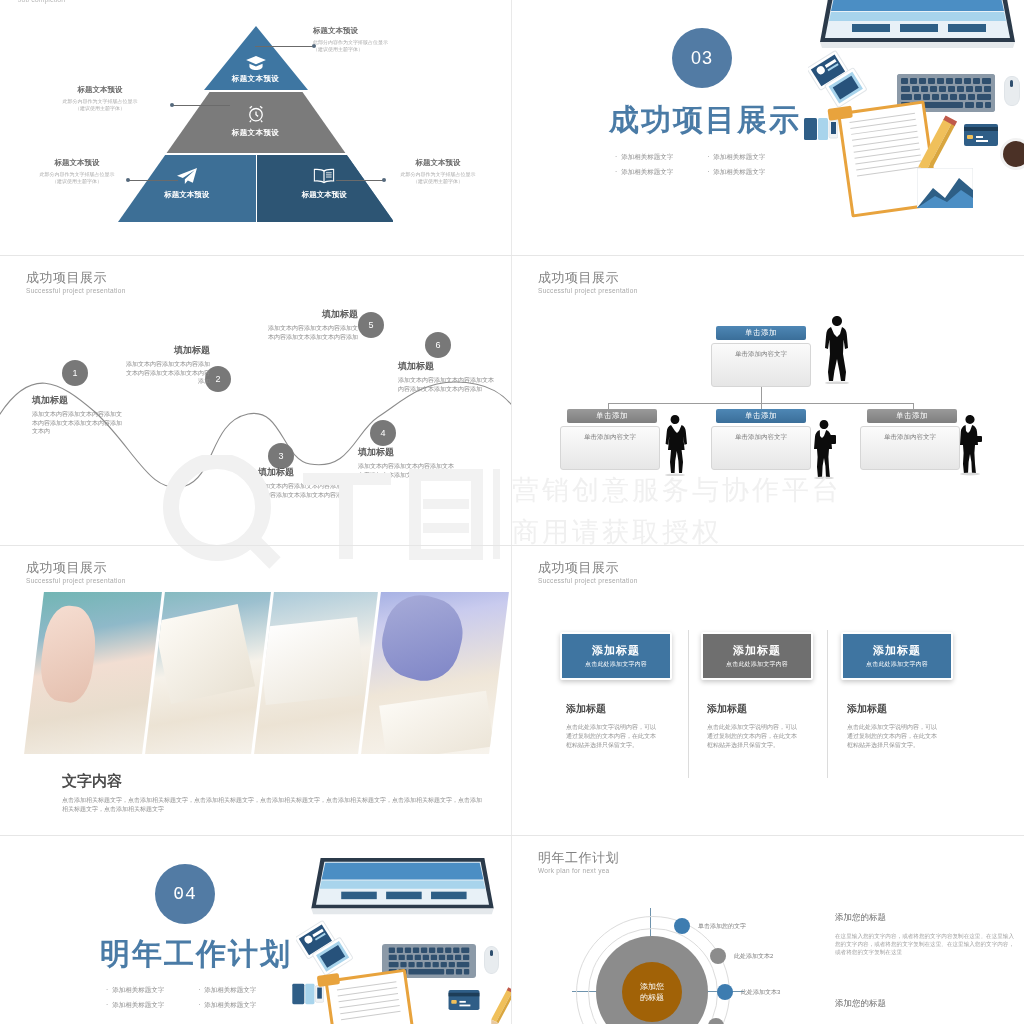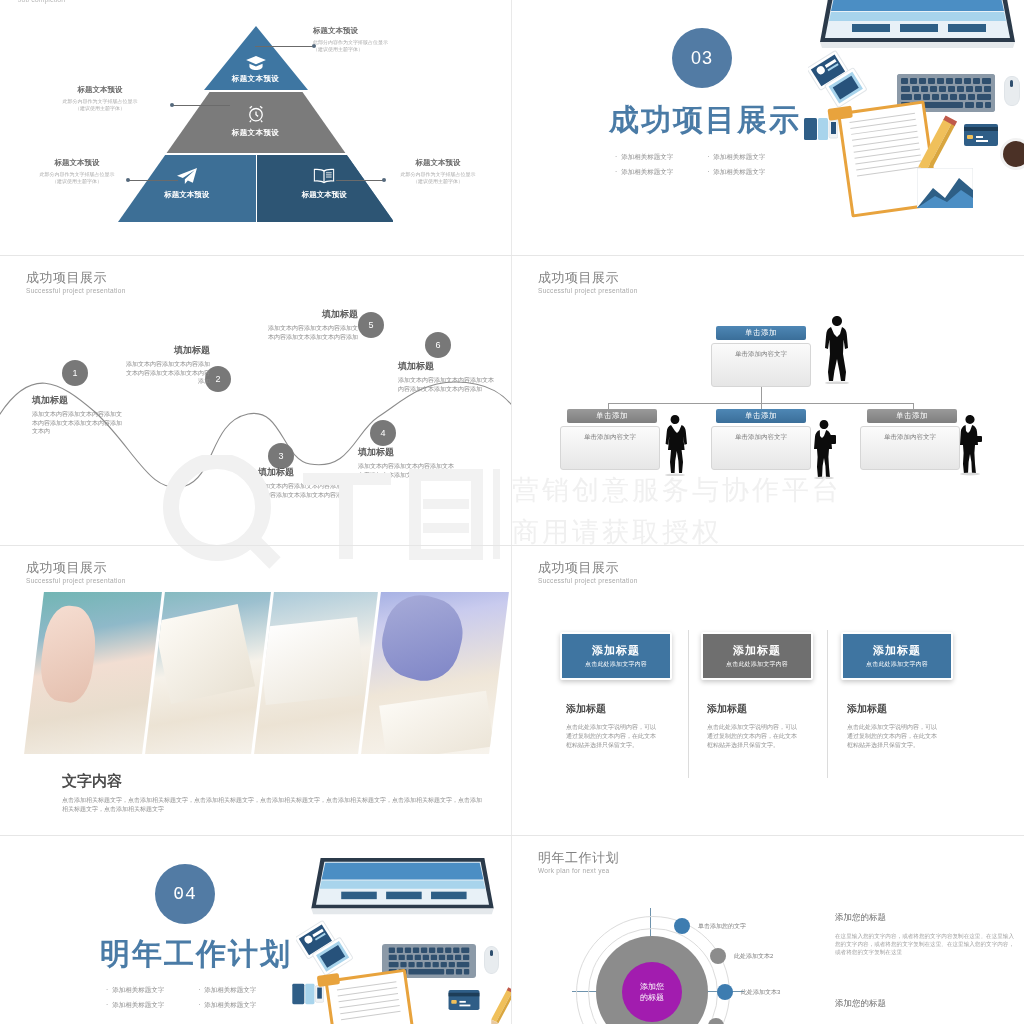--- a/index.html
+++ b/index.html
@@ -700,21 +700,21 @@
       <div class="en">Work plan for next yea</div>
     </div>
 
     <div class="axis" style="left:138px;top:72px;width:1px;height:122px;"></div>
     <div class="axis" style="left:60px;top:155px;width:172px;height:1px;"></div>
 
     <div class="ring" style="left:64px;top:80px;width:152px;height:152px;"></div>
     <div class="ring" style="left:76px;top:92px;width:128px;height:128px;"></div>
 
     <div class="disc" style="left:84px;top:100px;width:112px;height:112px;background:#8c8c8c;">
-      <div class="disc" style="left:26px;top:26px;width:60px;height:60px;background:#a21caf;">
+      <div class="disc" style="left:26px;top:26px;width:60px;height:60px;background:#a16207;">
         <div class="centerlbl">
           <span>添加您</span><br><span>的标题</span>
         </div>
       </div>
     </div>
 
     <div class="rdot" style="left:162px;top:82px;width:16px;height:16px;background:#3d7cb0;"></div>
     <div class="rlbl" style="left:186px;top:86px;">单击添加您的文字</div>
 
     <div class="rdot" style="left:198px;top:112px;width:16px;height:16px;background:#8c8c8c;"></div>

